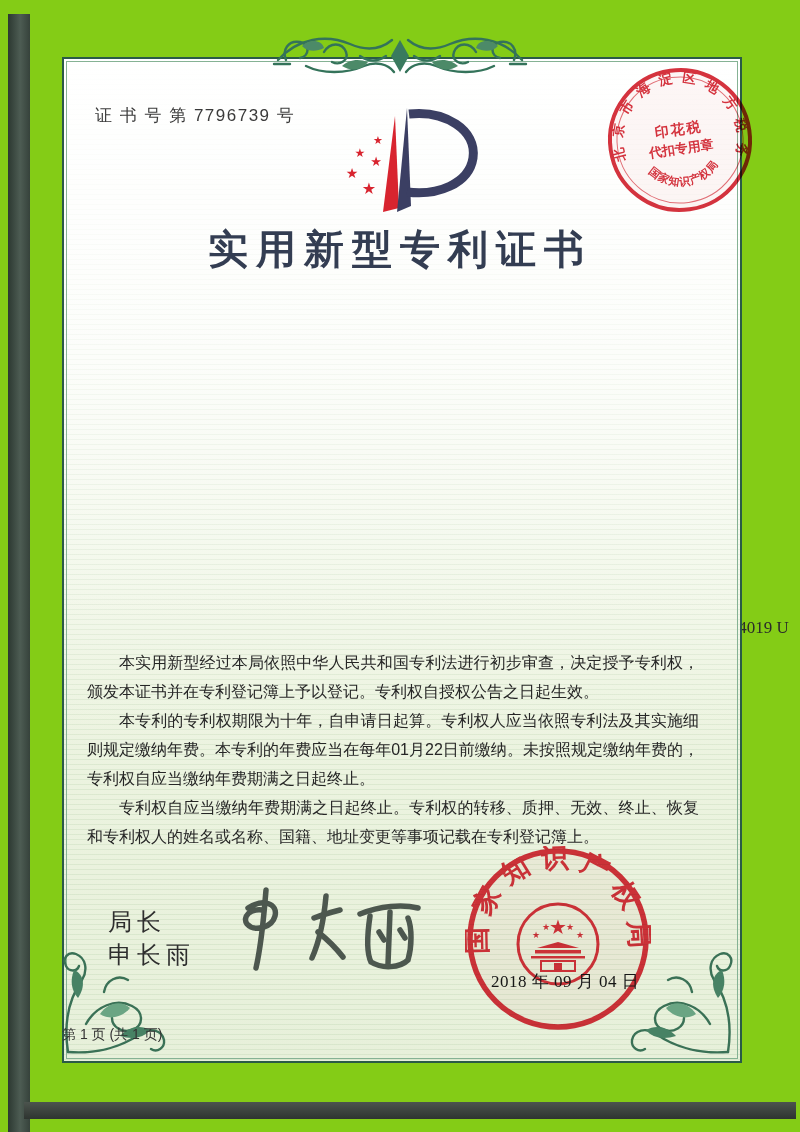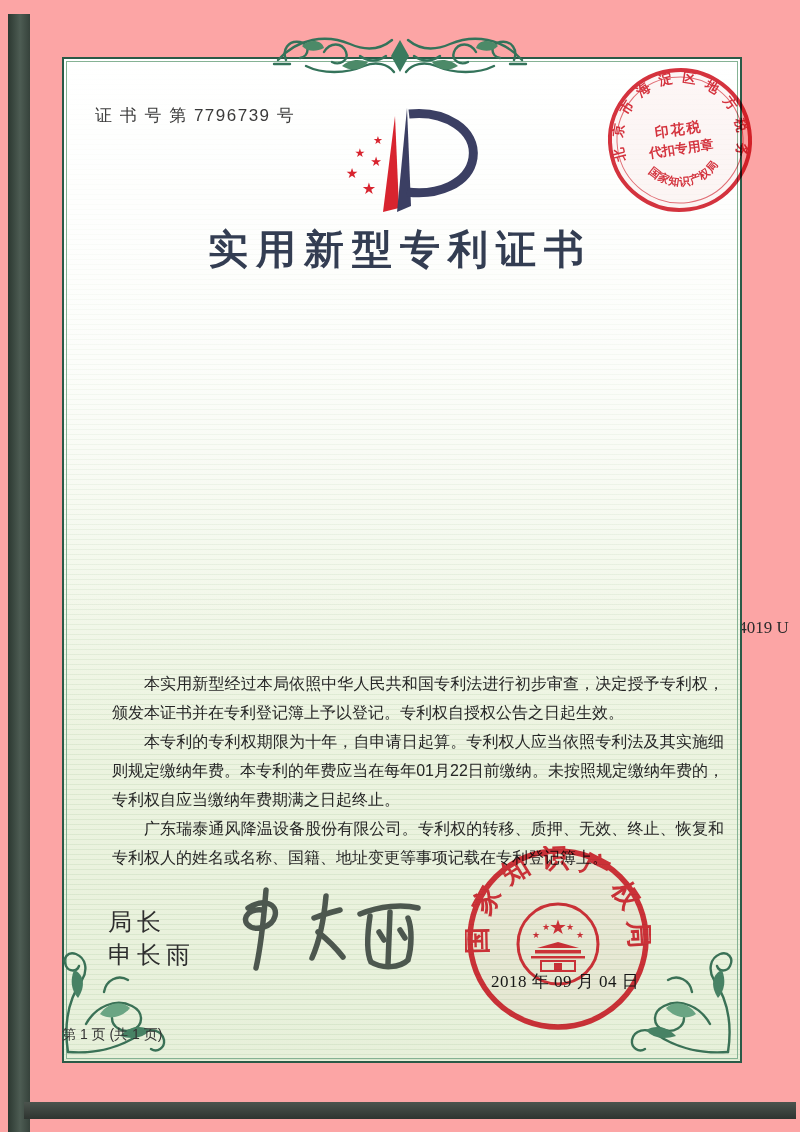--- a/index.html
+++ b/index.html
@@ -1,16 +1,16 @@
 <!DOCTYPE html>
 <html><head>
 <meta charset="utf-8">
 <style>
   html,body{margin:0;padding:0;background:#e9e9e7;}
-  .photo{position:relative;width:800px;height:1132px;background:#fca5a5;overflow:hidden;
+  .photo{position:relative;width:800px;height:1132px;background:#84cc16;overflow:hidden;
          font-family:"Liberation Sans","DejaVu Sans",sans-serif;color:#2e2e2e;}
   .abs{position:absolute;}
 
   
   .spine{left:8px;top:14px;width:22px;height:1118px;
          background:linear-gradient(90deg,#2c3831,#4d5c53 55%,#36423b);z-index:6;}
   .bottom-edge{left:24px;top:1102px;width:772px;height:17px;
          background:linear-gradient(180deg,#4c544e,#2e3430);z-index:6;}
 
   
@@ -26,21 +26,21 @@
   .title{left:62px;width:676px;top:222px;text-align:center;font-size:40px;font-weight:bold;
          letter-spacing:8px;color:#333d52;font-family:"Liberation Serif","DejaVu Serif",serif;z-index:3;}
 
   .fields{z-index:3;}
   .field{position:absolute;left:108px;font-size:17px;color:#2b2b2b;white-space:nowrap;}
   .flabel{display:inline-block;width:102px;text-align:justify;text-align-last:justify;vertical-align:top;}
   .fvalue{font-family:"Liberation Serif","DejaVu Serif",serif;}
   .grant-no{position:absolute;left:455px;top:0;}
   .grant-no .flabel{width:88px;}
 
-  .paras{left:112px;top:648px;width:612px;z-index:3;margin-top:21px;}
+  .paras{left:87px;top:648px;width:612px;z-index:3;}
   .paras p{margin:0;font-size:16px;line-height:29px;text-indent:2em;text-align:justify;color:#262626;}
 
   .director-title{left:108px;top:906px;font-size:24px;letter-spacing:5px;z-index:3;}
   .director-name{left:108px;top:939px;font-size:24px;letter-spacing:5px;z-index:3;}
   .signature{left:222px;top:884px;z-index:5;}
 
   .seal{z-index:4;mix-blend-mode:multiply;}
   .tax-seal{left:604px;top:64px;width:152px;height:152px;transform:rotate(-8deg);}
   .cnipa-seal{left:465px;top:846px;width:186px;height:186px;}
   .issue-date{left:491px;top:970px;font-size:17px;letter-spacing:0.5px;color:#161616;z-index:5;font-family:"Liberation Serif","DejaVu Serif",serif;text-align:center;}
@@ -169,21 +169,21 @@
       <span class="flabel">授权公告日</span><span>：</span><span class="fvalue">2018年09月04日</span>
       <span class="grant-no">
         <span class="flabel">授权公告号</span><span>：</span><span class="fvalue">CN 207814019 U</span>
       </span>
     </div>
   </div>
 
   <div class="abs paras">
     <p>本实用新型经过本局依照中华人民共和国专利法进行初步审查，决定授予专利权，颁发本证书并在专利登记簿上予以登记。专利权自授权公告之日起生效。</p>
     <p>本专利的专利权期限为十年，自申请日起算。专利权人应当依照专利法及其实施细则规定缴纳年费。本专利的年费应当在每年01月22日前缴纳。未按照规定缴纳年费的，专利权自应当缴纳年费期满之日起终止。</p>
-    <p>广东瑞泰通风降温设备股份有限公司。专利权的转移、质押、无效、终止、恢复和专利权人的姓名或名称、国籍、地址变更等事项记载在专利登记簿上。</p>
+    <p>专利权自应当缴纳年费期满之日起终止。专利权的转移、质押、无效、终止、恢复和专利权人的姓名或名称、国籍、地址变更等事项记载在专利登记簿上。</p>
   </div>
 
   <div class="abs director-title">局长</div>
   <div class="abs director-name">申长雨</div>
 
   <svg class="abs signature" width="200" height="92" viewBox="0 0 200 92">
     <g stroke="#404b44" stroke-width="5.5" fill="none" stroke-linecap="round" opacity="0.92">
       <path d="M26,24 C42,14 56,20 53,32 C50,44 32,48 25,40 C20,33 28,24 41,26"></path>
       <path d="M44,6 C42,30 40,58 34,84"></path>
       <path d="M92,34 C102,30 110,28 118,26"></path>

